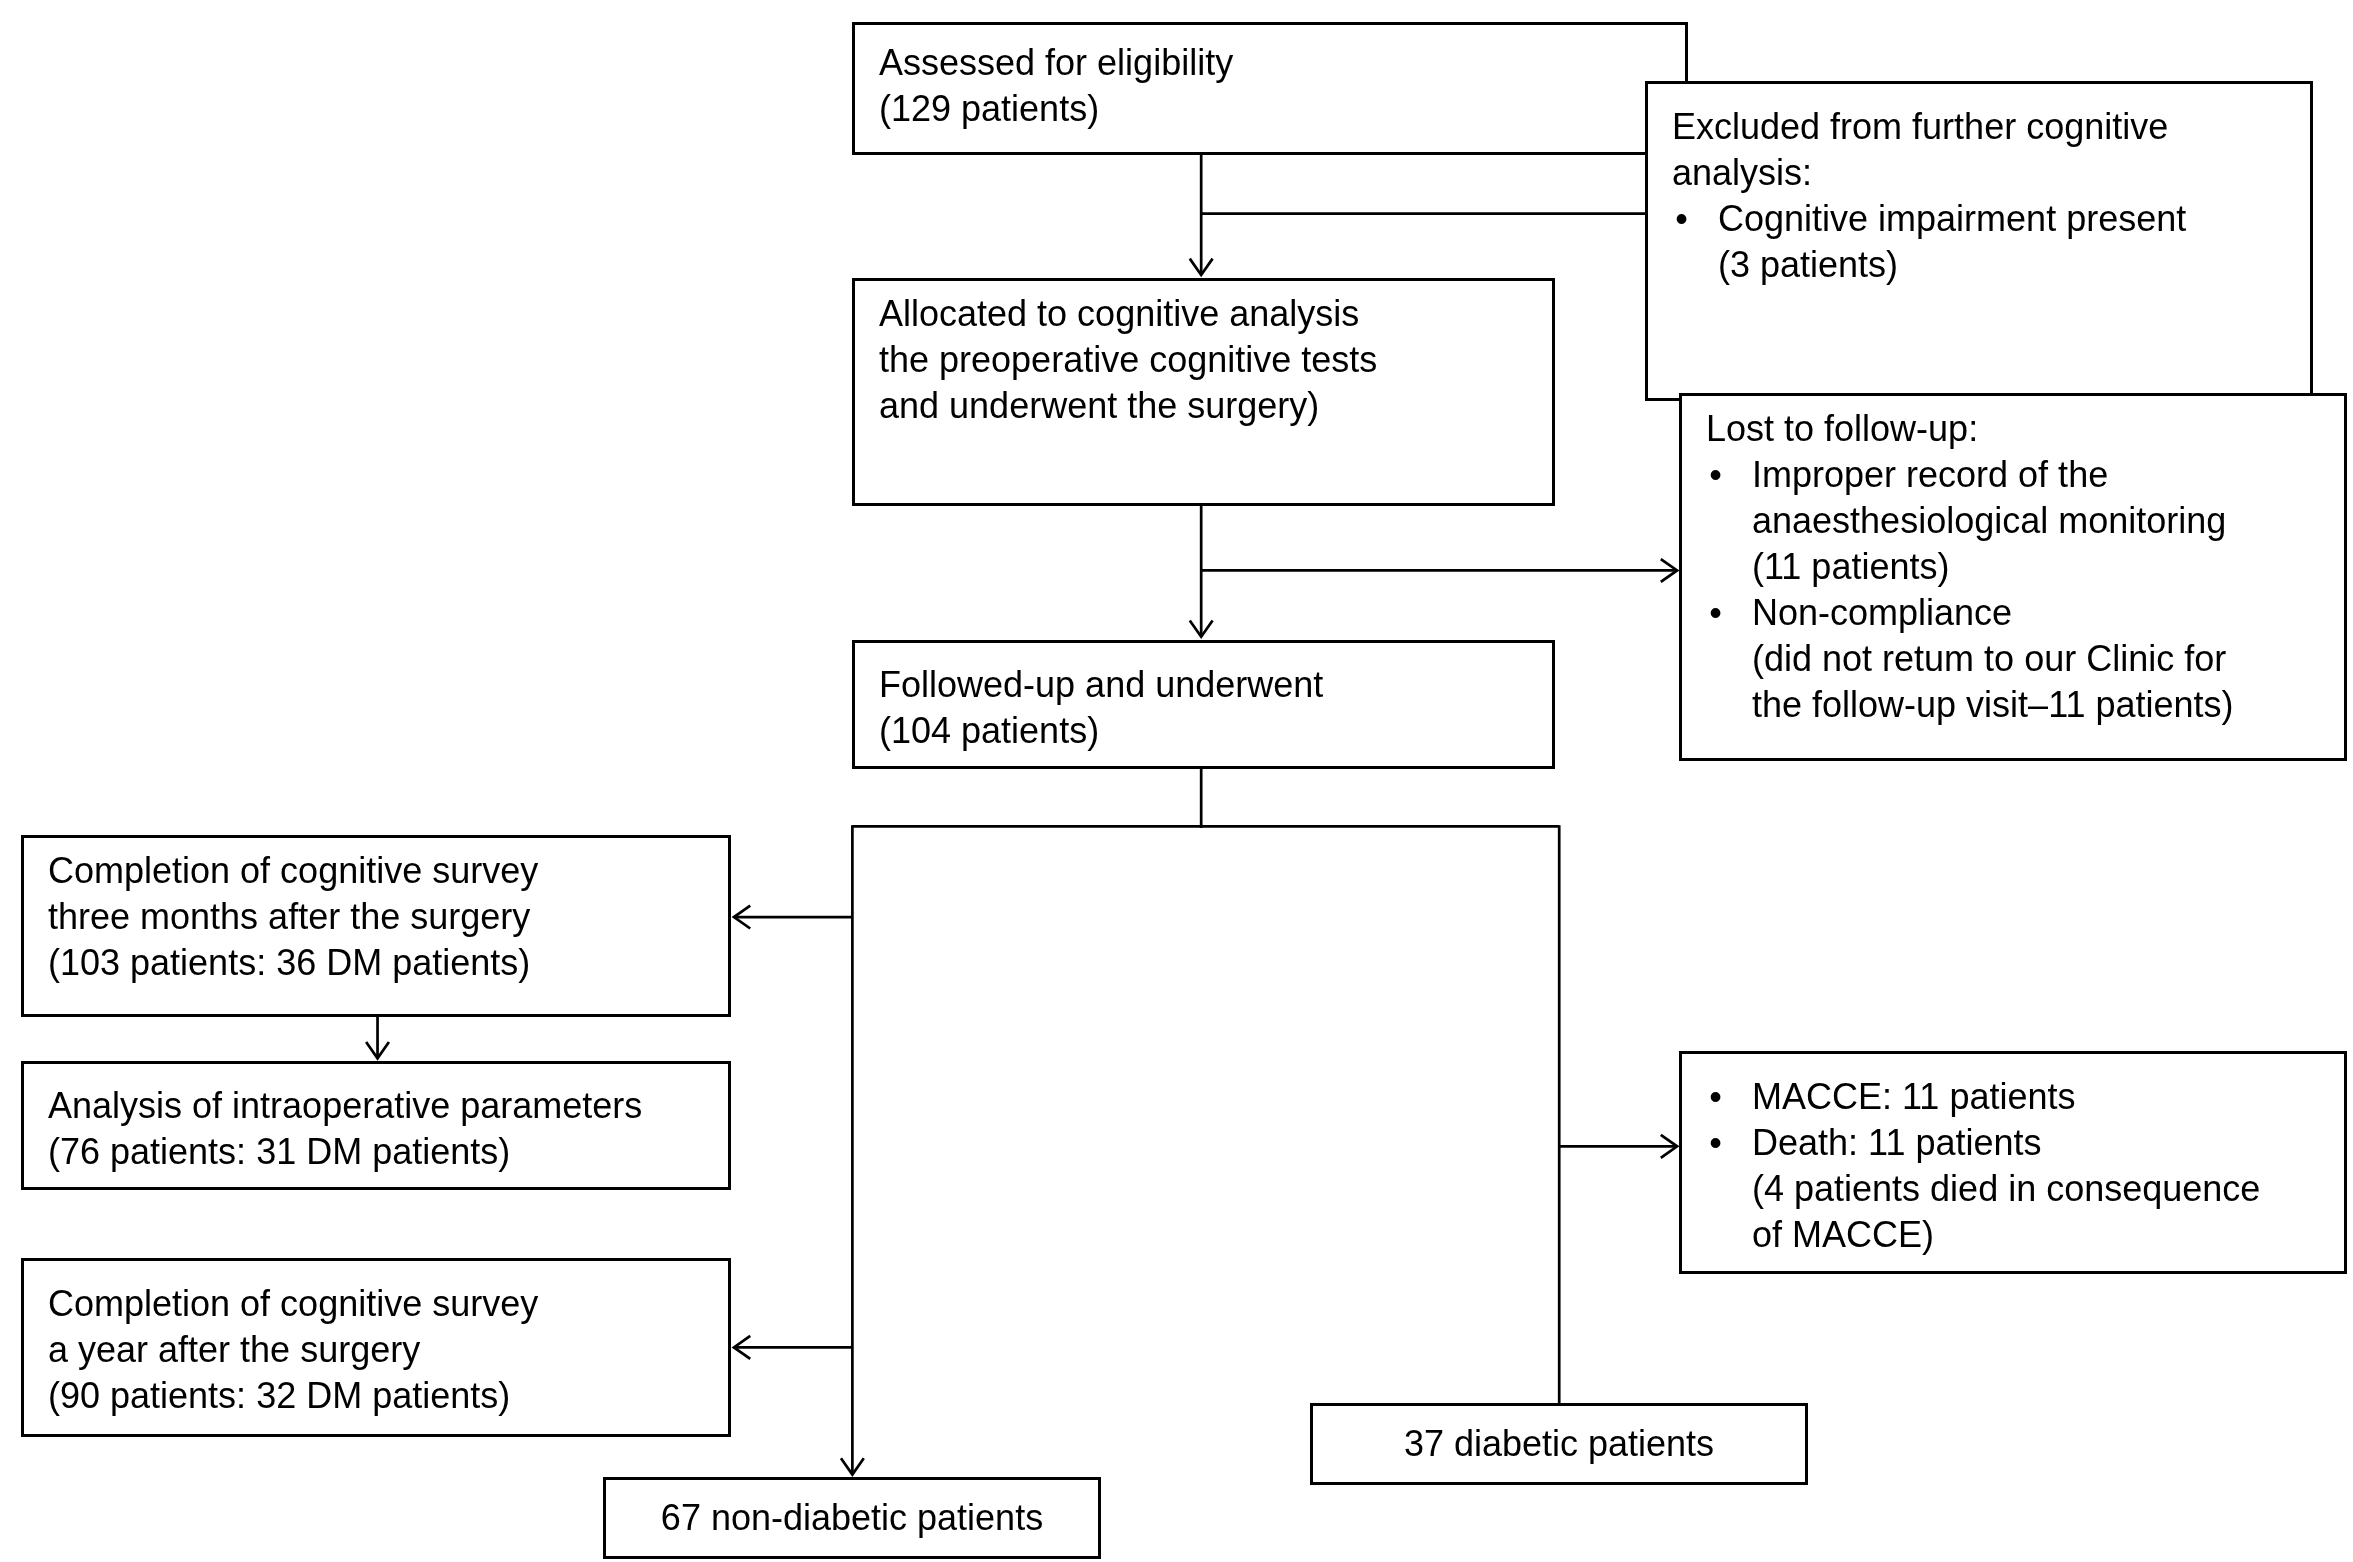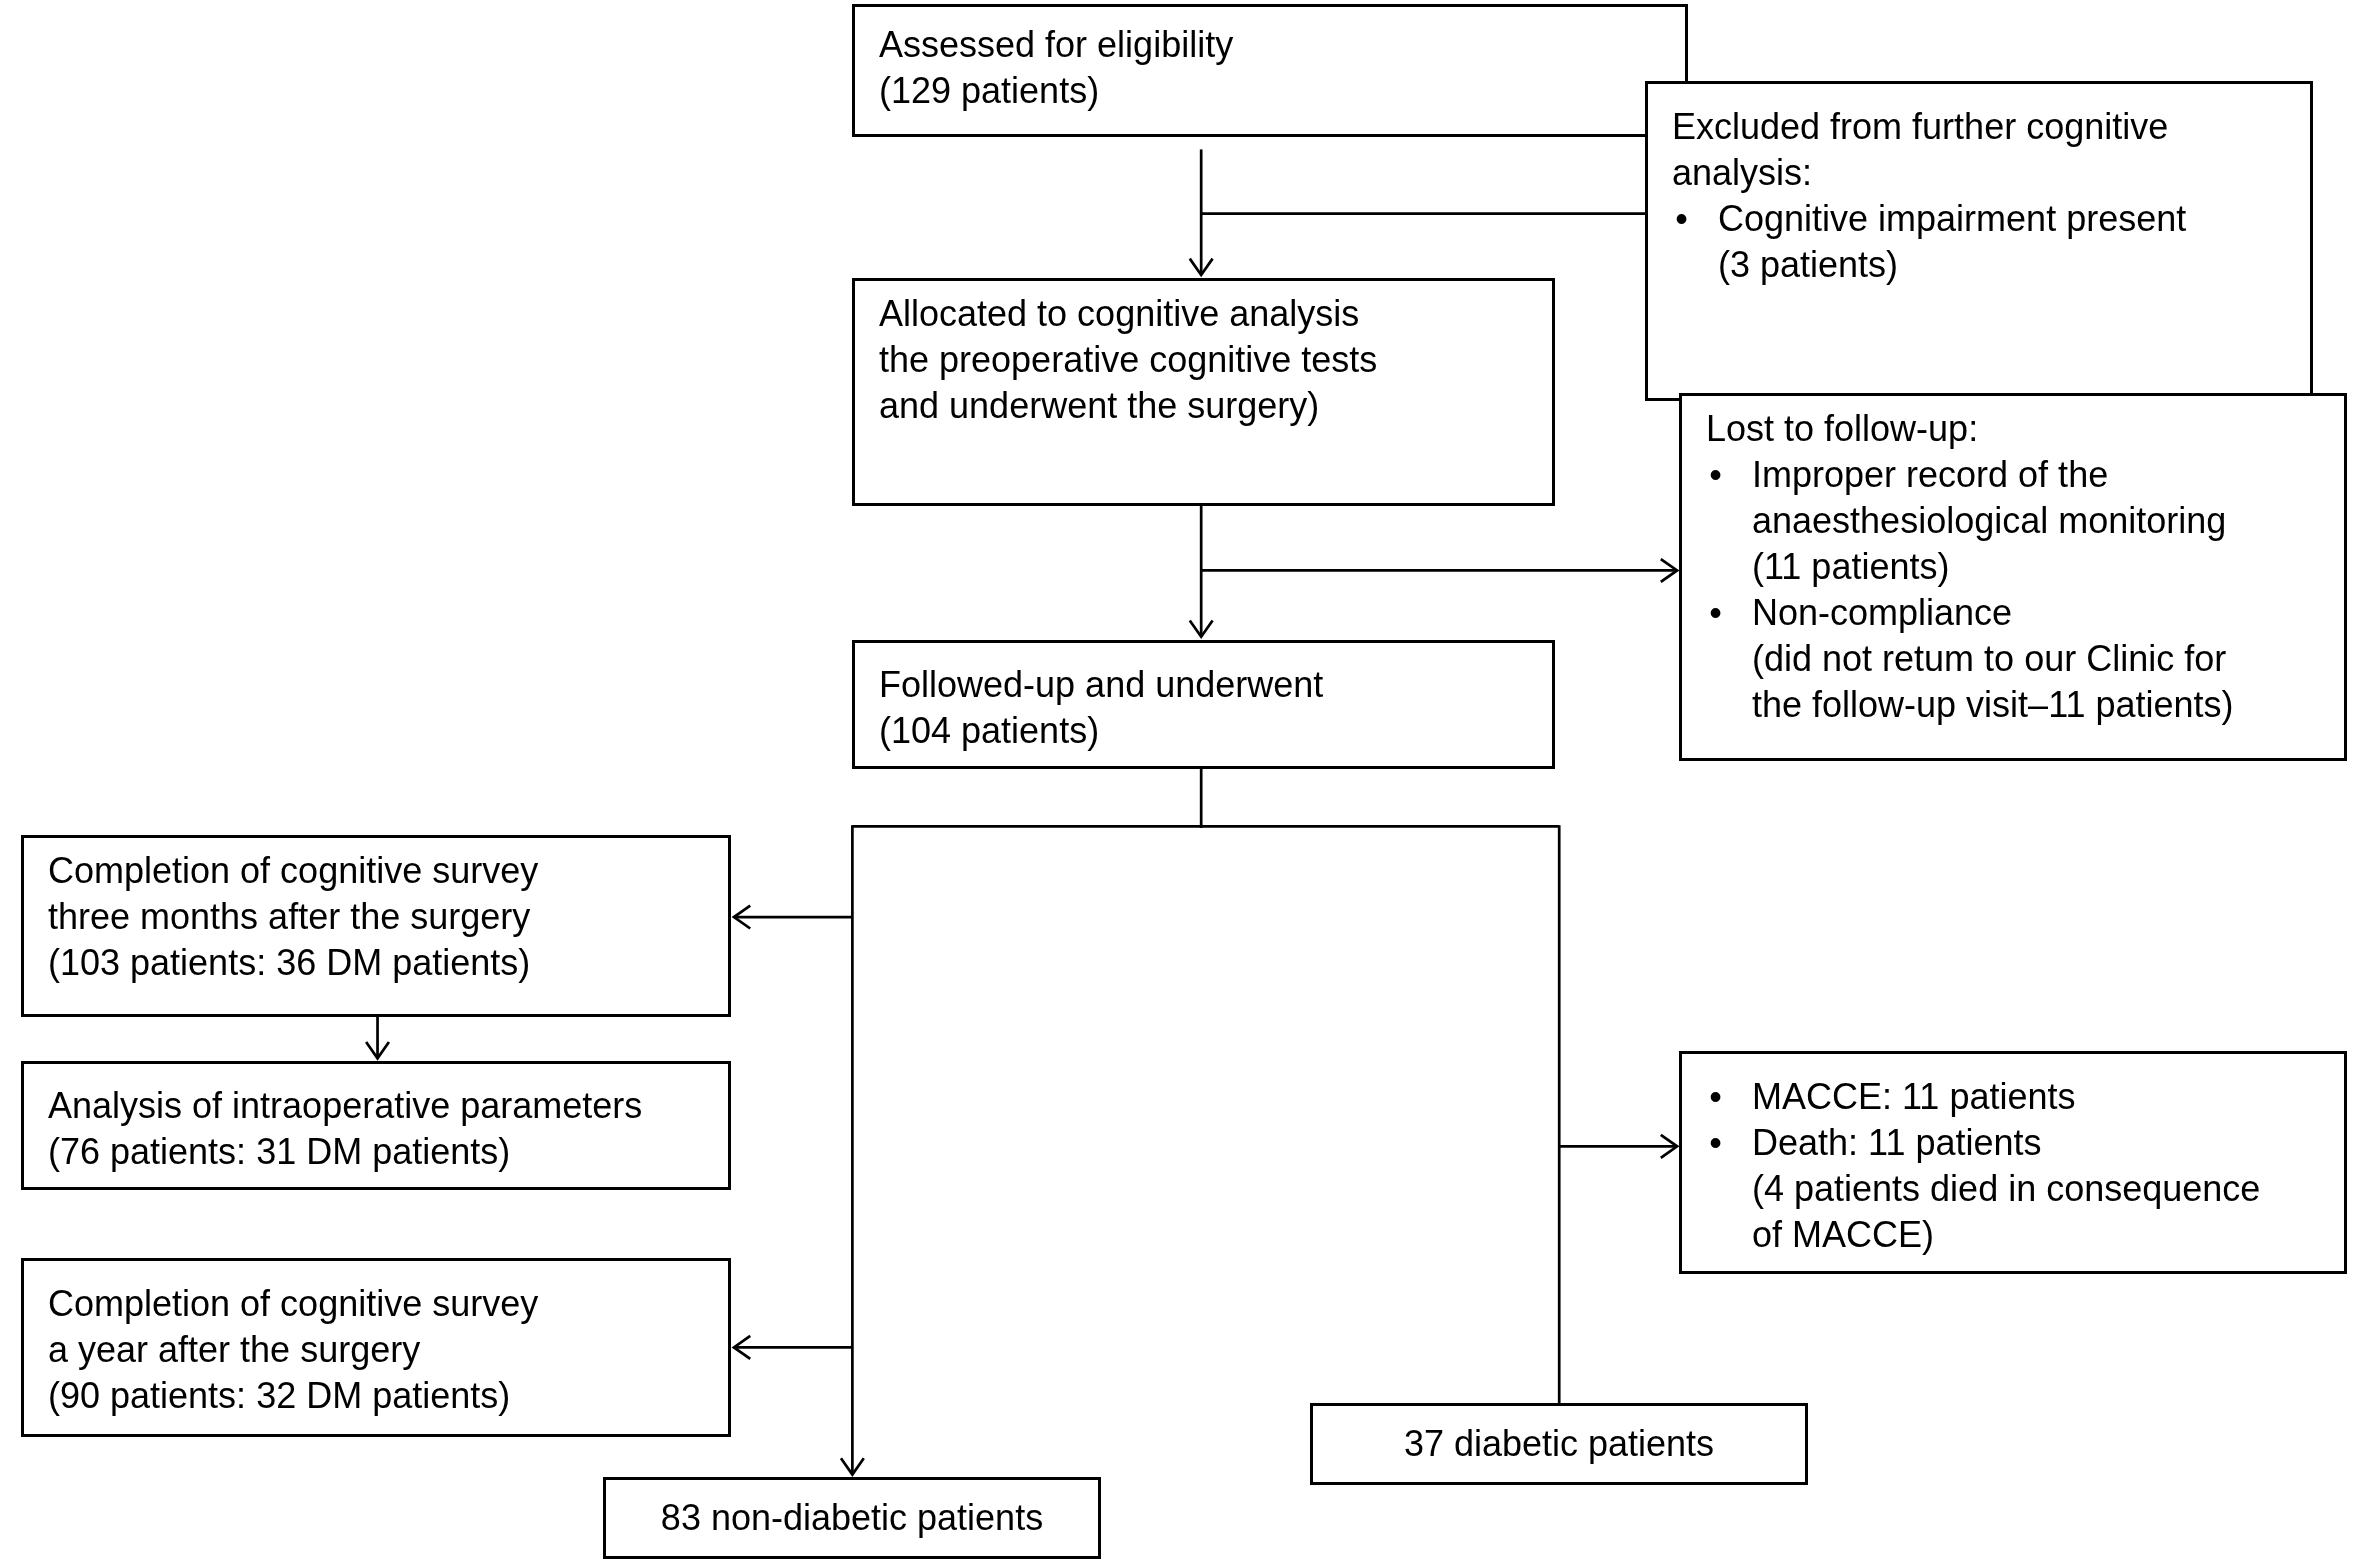--- a/index.html
+++ b/index.html
@@ -74,21 +74,21 @@
       <line x1="1568" y1="1521" x2="2869" y2="1521"></line>
       <line x1="1568" y1="1519" x2="1568" y2="2714" marker-end="url(#arrow)"></line>
       <line x1="2869" y1="1519" x2="2869" y2="2714" marker-end="url(#arrow)"></line>
       <line x1="1568" y1="1688" x2="1350" y2="1688" marker-end="url(#arrow)"></line>
       <line x1="1568" y1="2480" x2="1350" y2="2480" marker-end="url(#arrow)"></line>
       <line x1="2869" y1="2110" x2="3086" y2="2110" marker-end="url(#arrow)"></line>
       <line x1="694" y1="1870" x2="694" y2="1948" marker-end="url(#arrow)"></line>
     </g>
   </svg>
 
-  <div class="box pt28" style="left:852px; top:4px; width:836px; height:133px;">
+  <div class="box pt28" style="left:852px; top:22px; width:836px; height:133px;">
     <div class="ln">Assessed for eligibility</div>
     <div class="ln">(129 patients)</div>
   </div>
 
   <div class="box pt36" style="left:1645px; top:81px; width:668px; height:320px;">
     <div class="ln">Excluded from further cognitive</div>
     <div class="ln">analysis:</div>
     <div class="bi">
       <span class="bullet">•</span>
       <div class="ln">Cognitive impairment present</div>
@@ -147,21 +147,21 @@
     </div>
     <div class="bi">
       <span class="bullet">•</span>
       <div class="ln">Death: 11 patients</div>
       <div class="ln">(4 patients died in consequence</div>
       <div class="ln">of MACCE)</div>
     </div>
   </div>
 
   <div class="box center-box" style="left:603px; top:1477px; width:498px; height:82px;">
-    <div class="ln">83 non-diabetic patients</div>
+    <div class="ln">67 non-diabetic patients</div>
   </div>
 
   <div class="box center-box" style="left:1310px; top:1403px; width:498px; height:82px;">
     <div class="ln">37 diabetic patients</div>
   </div>
 
 </div>
 
 
 </body></html>

